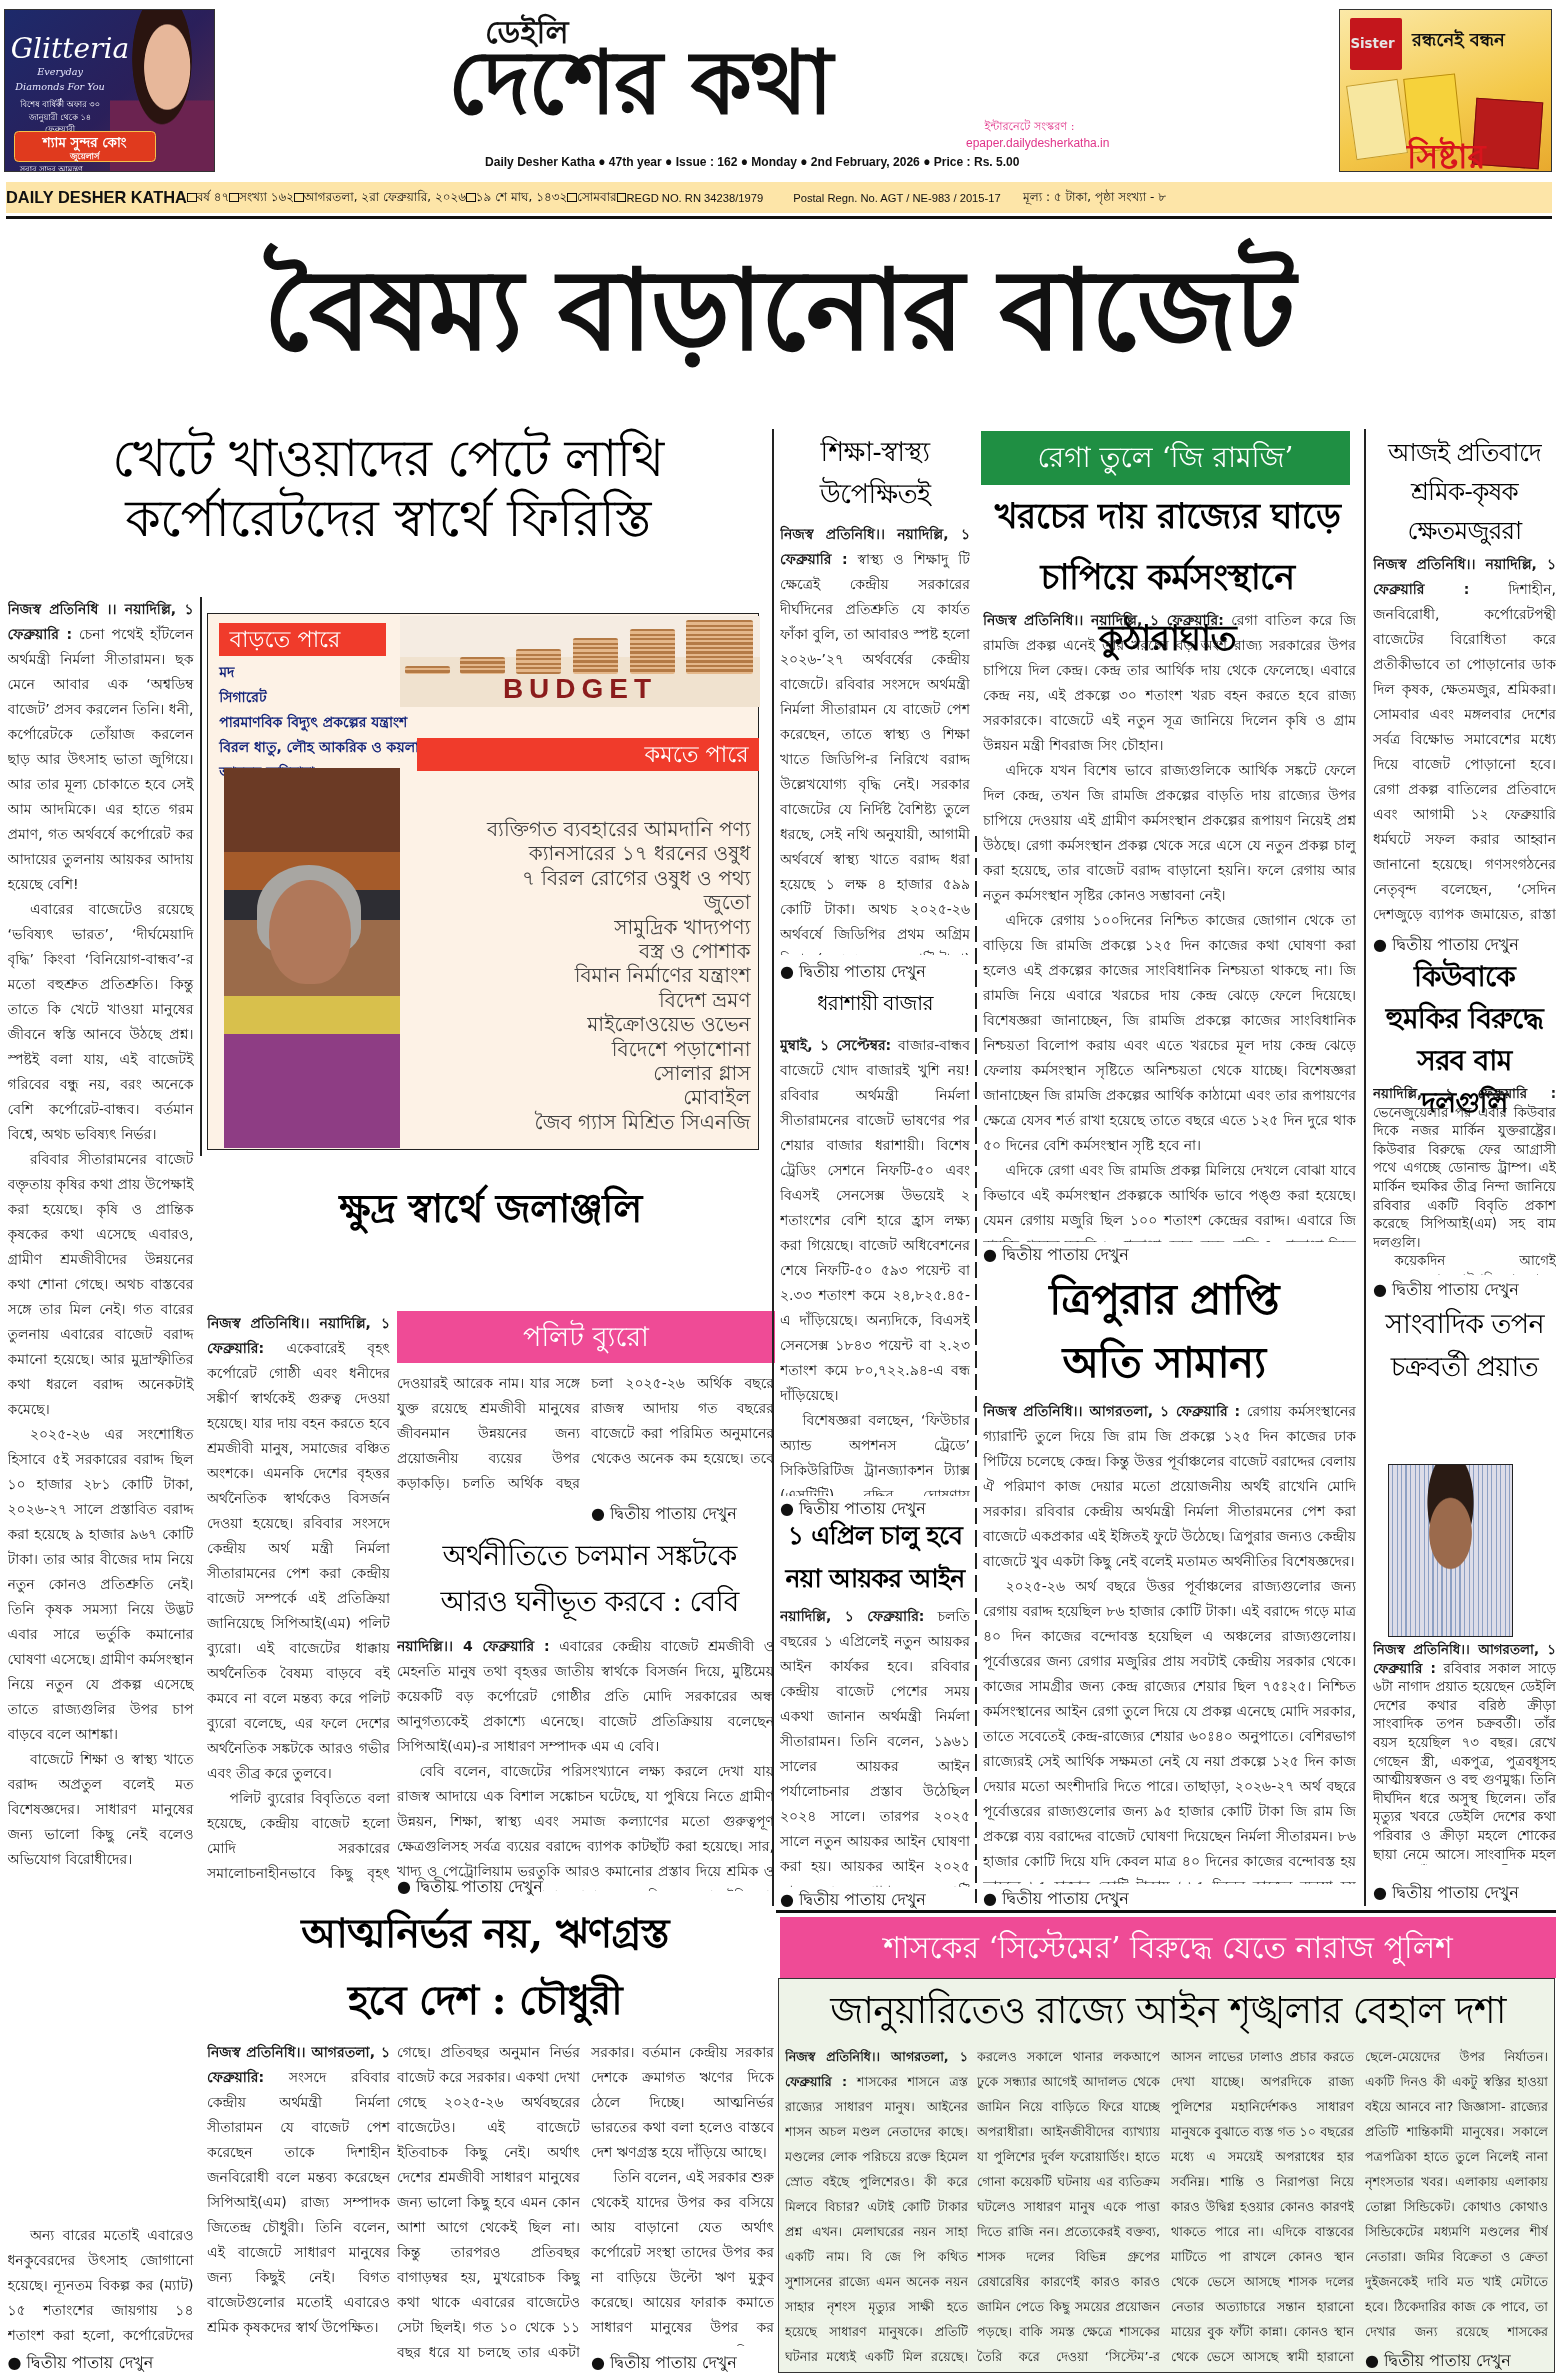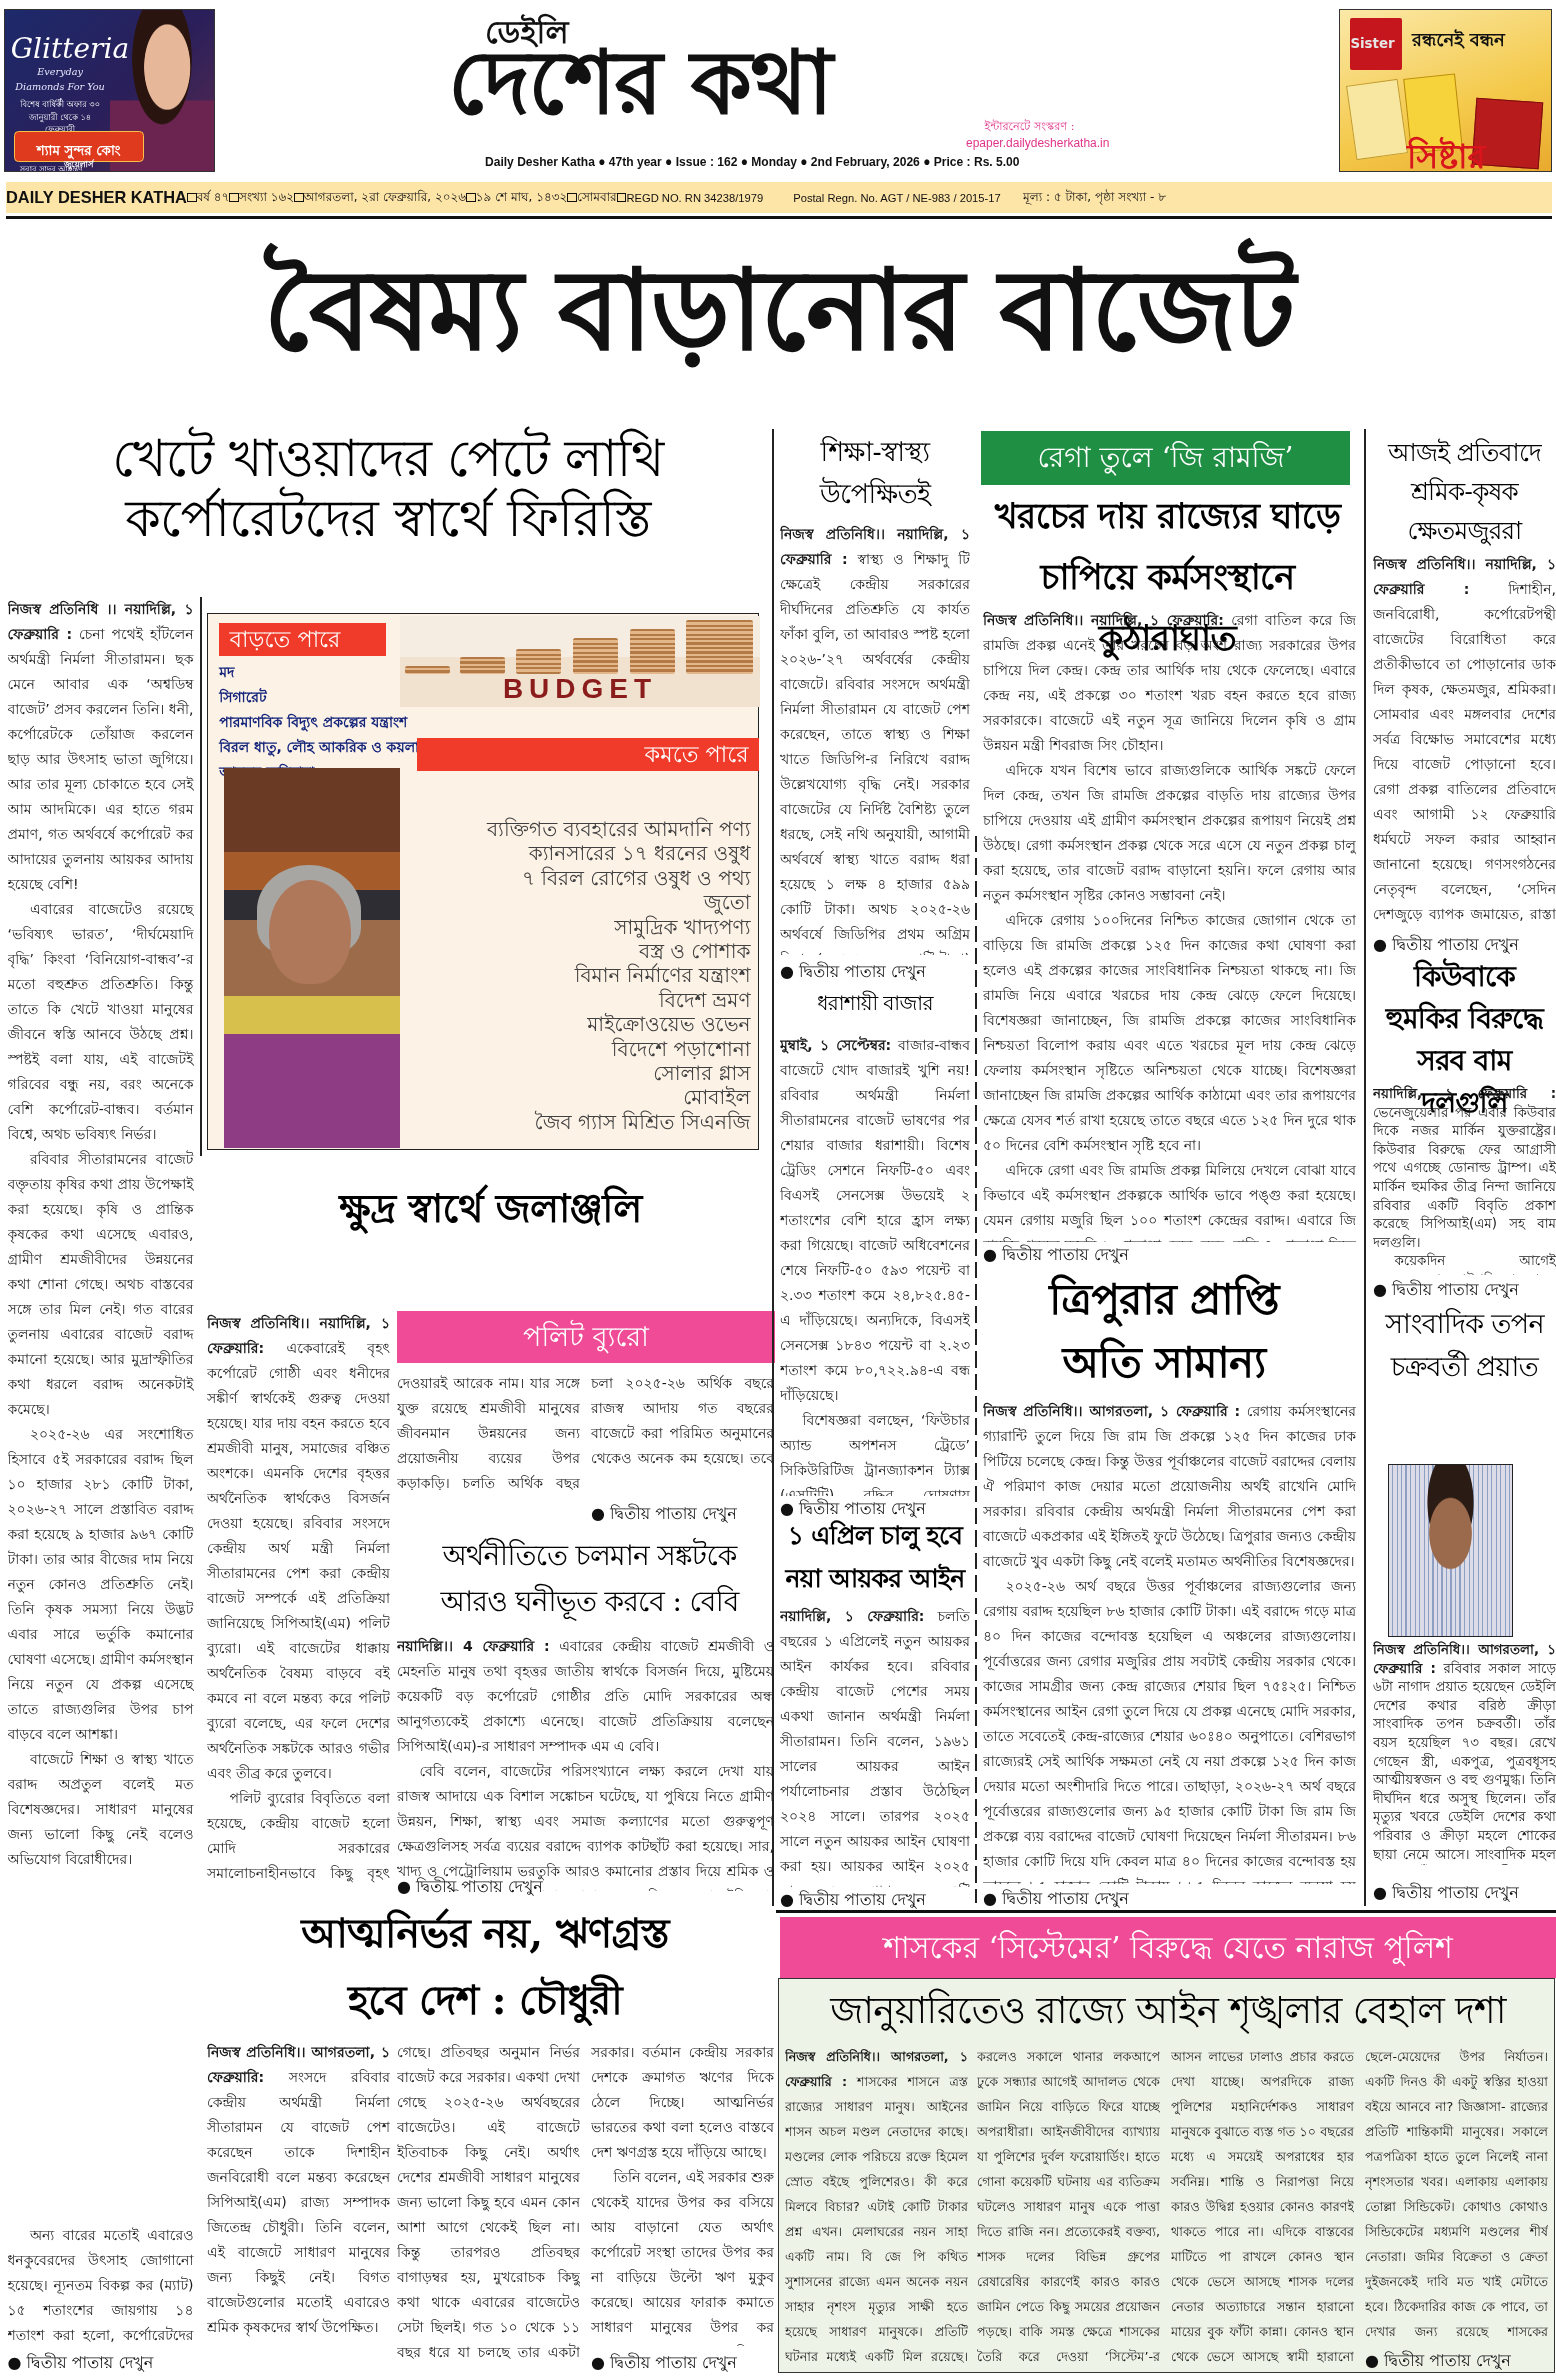--- a/index.html
+++ b/index.html
@@ -14,21 +14,21 @@
 .cont:before{content:"● "}
 .head{font-family:"DejaVu Serif",serif;font-weight:bold;text-align:center;color:#000;line-height:1.15;letter-spacing:-0.7px}
 .vline{position:absolute;width:2.2px;background:#222}
 .hline{position:absolute;height:3px;background:#111}
 
 
 .ad-left{left:3.7px;top:9px;width:211px;height:163px;background:linear-gradient(135deg,#1d2a6b 0%,#2a1f5a 55%,#5a2b4f 100%);border:0.7px solid #333;overflow:hidden}
 .ad-left .brand{position:absolute;left:6px;top:22.4px;color:#fff;font-family:"DejaVu Serif",serif;font-style:italic;font-size:28px}
 .ad-left .tag{position:absolute;left:10.4px;top:54px;color:#e8e8ff;font-family:"DejaVu Serif",serif;font-style:italic;font-size:9.7px;width:90px;text-align:center;line-height:15px}
 .ad-left .offer{position:absolute;left:10.4px;top:88px;color:#fff;font-size:8.2px;width:90px;text-align:center;line-height:12.7px}
-.ad-left .shop{position:absolute;left:9px;top:121px;width:130px;height:31px;background:#e03a1e;border:1.5px solid #f6c24a;border-radius:4.5px;color:#fff;font-weight:bold;font-size:13.4px;text-align:center;line-height:18px;padding-top:10px}
+.ad-left .shop{position:absolute;left:9px;top:121px;width:142px;height:31px;background:#e03a1e;border:1.5px solid #f6c24a;border-radius:4.5px;color:#fff;font-weight:bold;font-size:13.4px;text-align:center;line-height:18px;padding-top:2px}
 .ad-left .shop small{display:block;font-size:8.2px;line-height:9px}
 .ad-left .invite{position:absolute;left:15px;top:153px;color:#fff;font-size:8.2px}
 .ad-left .model{position:absolute;right:0;top:0;width:104px;height:163px;background:radial-gradient(ellipse at 55% 35%,#e7b79a 0 28%,transparent 29%),radial-gradient(ellipse at 50% 30%,#2a1410 0 40%,transparent 41%),linear-gradient(180deg,transparent 55%,#6b2350 56%);}
 
 .logo-small{left:485px;top:7.5px;font-family:"DejaVu Serif",serif;font-weight:bold;font-size:31px}
 .logo-big{left:448px;top:30px;font-family:"DejaVu Serif",serif;font-weight:bold;font-size:88px;letter-spacing:-1.5px;line-height:104px}
 .logo-sub{left:485px;top:154px;font-family:"Liberation Sans",sans-serif;font-weight:bold;font-size:13.4px;transform:scaleX(0.9);transform-origin:left}
 .netlabel{left:970px;top:118px;color:#e0358a;font-size:11.2px;text-align:center;width:119px}
 .netlink{left:966px;top:136px;color:#e0358a;font-size:12px;font-family:"Liberation Sans",sans-serif}
 .ad-right{left:1339px;top:9px;width:213px;height:163px;background:linear-gradient(160deg,#fbe9a8,#f4c94a 60%,#e8a92e);border:0.7px solid #333;overflow:hidden}

